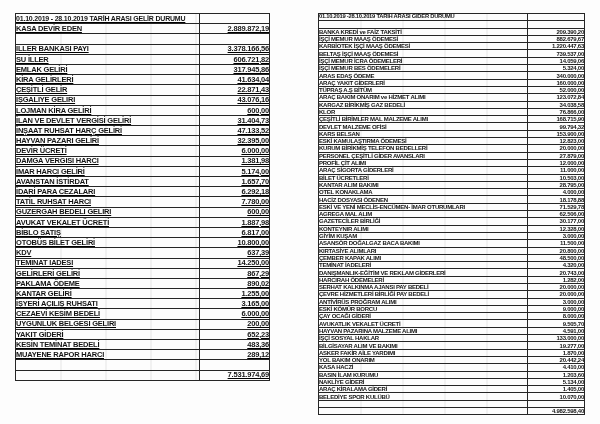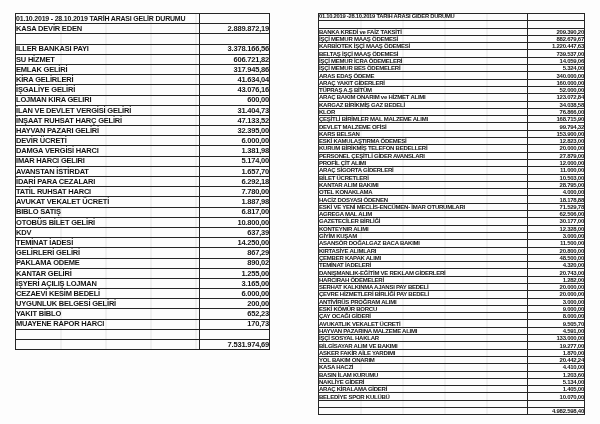--- a/index.html
+++ b/index.html
@@ -45,20 +45,21 @@
     text-align: right;
     padding-right: 3px;
   }
   
   table.income {
     left: 15px;
     top: 13px;
     width: 254px;
     font-size: 7.5px;
     letter-spacing: -0.2px;
+    text-decoration: underline;
   }
   table.income td { height: 9.2px; }
   table.income td.title { font-size: 7px; }
   
   table.expense {
     left: 318px;
     top: 13px;
     width: 266px;
     font-size: 6px;
     letter-spacing: -0.25px;
@@ -97,34 +98,38 @@
           <td class="lbl"></td>
           <td class="val"></td>
         </tr>
 
         <tr>
           <td class="lbl">İLLER BANKASI PAYI</td>
           <td class="val">3.378.166,56</td>
         </tr>
 
         <tr>
-          <td class="lbl">SU HİZMET</td>
+          <td class="lbl">SU İLLER</td>
           <td class="val">606.721,82</td>
         </tr>
 
         <tr>
           <td class="lbl">EMLAK GELİRİ</td>
           <td class="val">317.945,86</td>
         </tr>
 
         <tr>
           <td class="lbl">KİRA GELİRLERİ</td>
           <td class="val">41.634,04</td>
         </tr>
 
+        <tr>
+          <td class="lbl">ÇEŞİTLİ GELİR</td>
+          <td class="val">22.871,43</td>
+        </tr>
 
         <tr>
           <td class="lbl">İŞGALİYE GELİRİ</td>
           <td class="val">43.076,16</td>
         </tr>
 
         <tr>
           <td class="lbl">LOJMAN KİRA GELİRİ</td>
           <td class="val">600,00</td>
         </tr>
@@ -168,20 +173,24 @@
         <tr>
           <td class="lbl">İDARİ PARA CEZALARI</td>
           <td class="val">6.292,18</td>
         </tr>
 
         <tr>
           <td class="lbl">TATİL RUHSAT HARCI</td>
           <td class="val">7.780,00</td>
         </tr>
 
+        <tr>
+          <td class="lbl">GÜZERGAH BEDELİ GELİRİ</td>
+          <td class="val">600,00</td>
+        </tr>
 
         <tr>
           <td class="lbl">AVUKAT VEKALET ÜCRETİ</td>
           <td class="val">1.887,98</td>
         </tr>
 
         <tr>
           <td class="lbl">BİBLO SATIŞ</td>
           <td class="val">6.817,00</td>
         </tr>
@@ -211,44 +220,48 @@
           <td class="lbl">PAKLAMA ÖDEME</td>
           <td class="val">890,02</td>
         </tr>
 
         <tr>
           <td class="lbl">KANTAR GELİRİ</td>
           <td class="val">1.255,00</td>
         </tr>
 
         <tr>
-          <td class="lbl">İŞYERİ AÇILIŞ LOJMAN</td>
+          <td class="lbl">İŞYERİ AÇILIŞ RUHSATI</td>
           <td class="val">3.165,00</td>
         </tr>
 
 
         <tr>
           <td class="lbl">CEZAEVİ KESİM BEDELİ</td>
           <td class="val">6.000,00</td>
         </tr>
 
         <tr>
           <td class="lbl">UYGUNLUK BELGESİ GELİRİ</td>
           <td class="val">200,00</td>
         </tr>
 
         <tr>
-          <td class="lbl">YAKIT BİBLO</td>
+          <td class="lbl">YAKIT GİDERİ</td>
           <td class="val">652,23</td>
         </tr>
 
+        <tr>
+          <td class="lbl">KESİN TEMİNAT BEDELİ</td>
+          <td class="val">483,36</td>
+        </tr>
 
         <tr>
           <td class="lbl">MUAYENE RAPOR HARCI</td>
-          <td class="val">170,73</td>
+          <td class="val">289,12</td>
         </tr>
       </tbody>
     <tfoot>
       <tr>
         <td class="lbl"></td>
         <td class="val"></td>
       </tr>
       <tr>
         <td class="lbl"></td>
         <td class="val">7.531.974,69</td>

